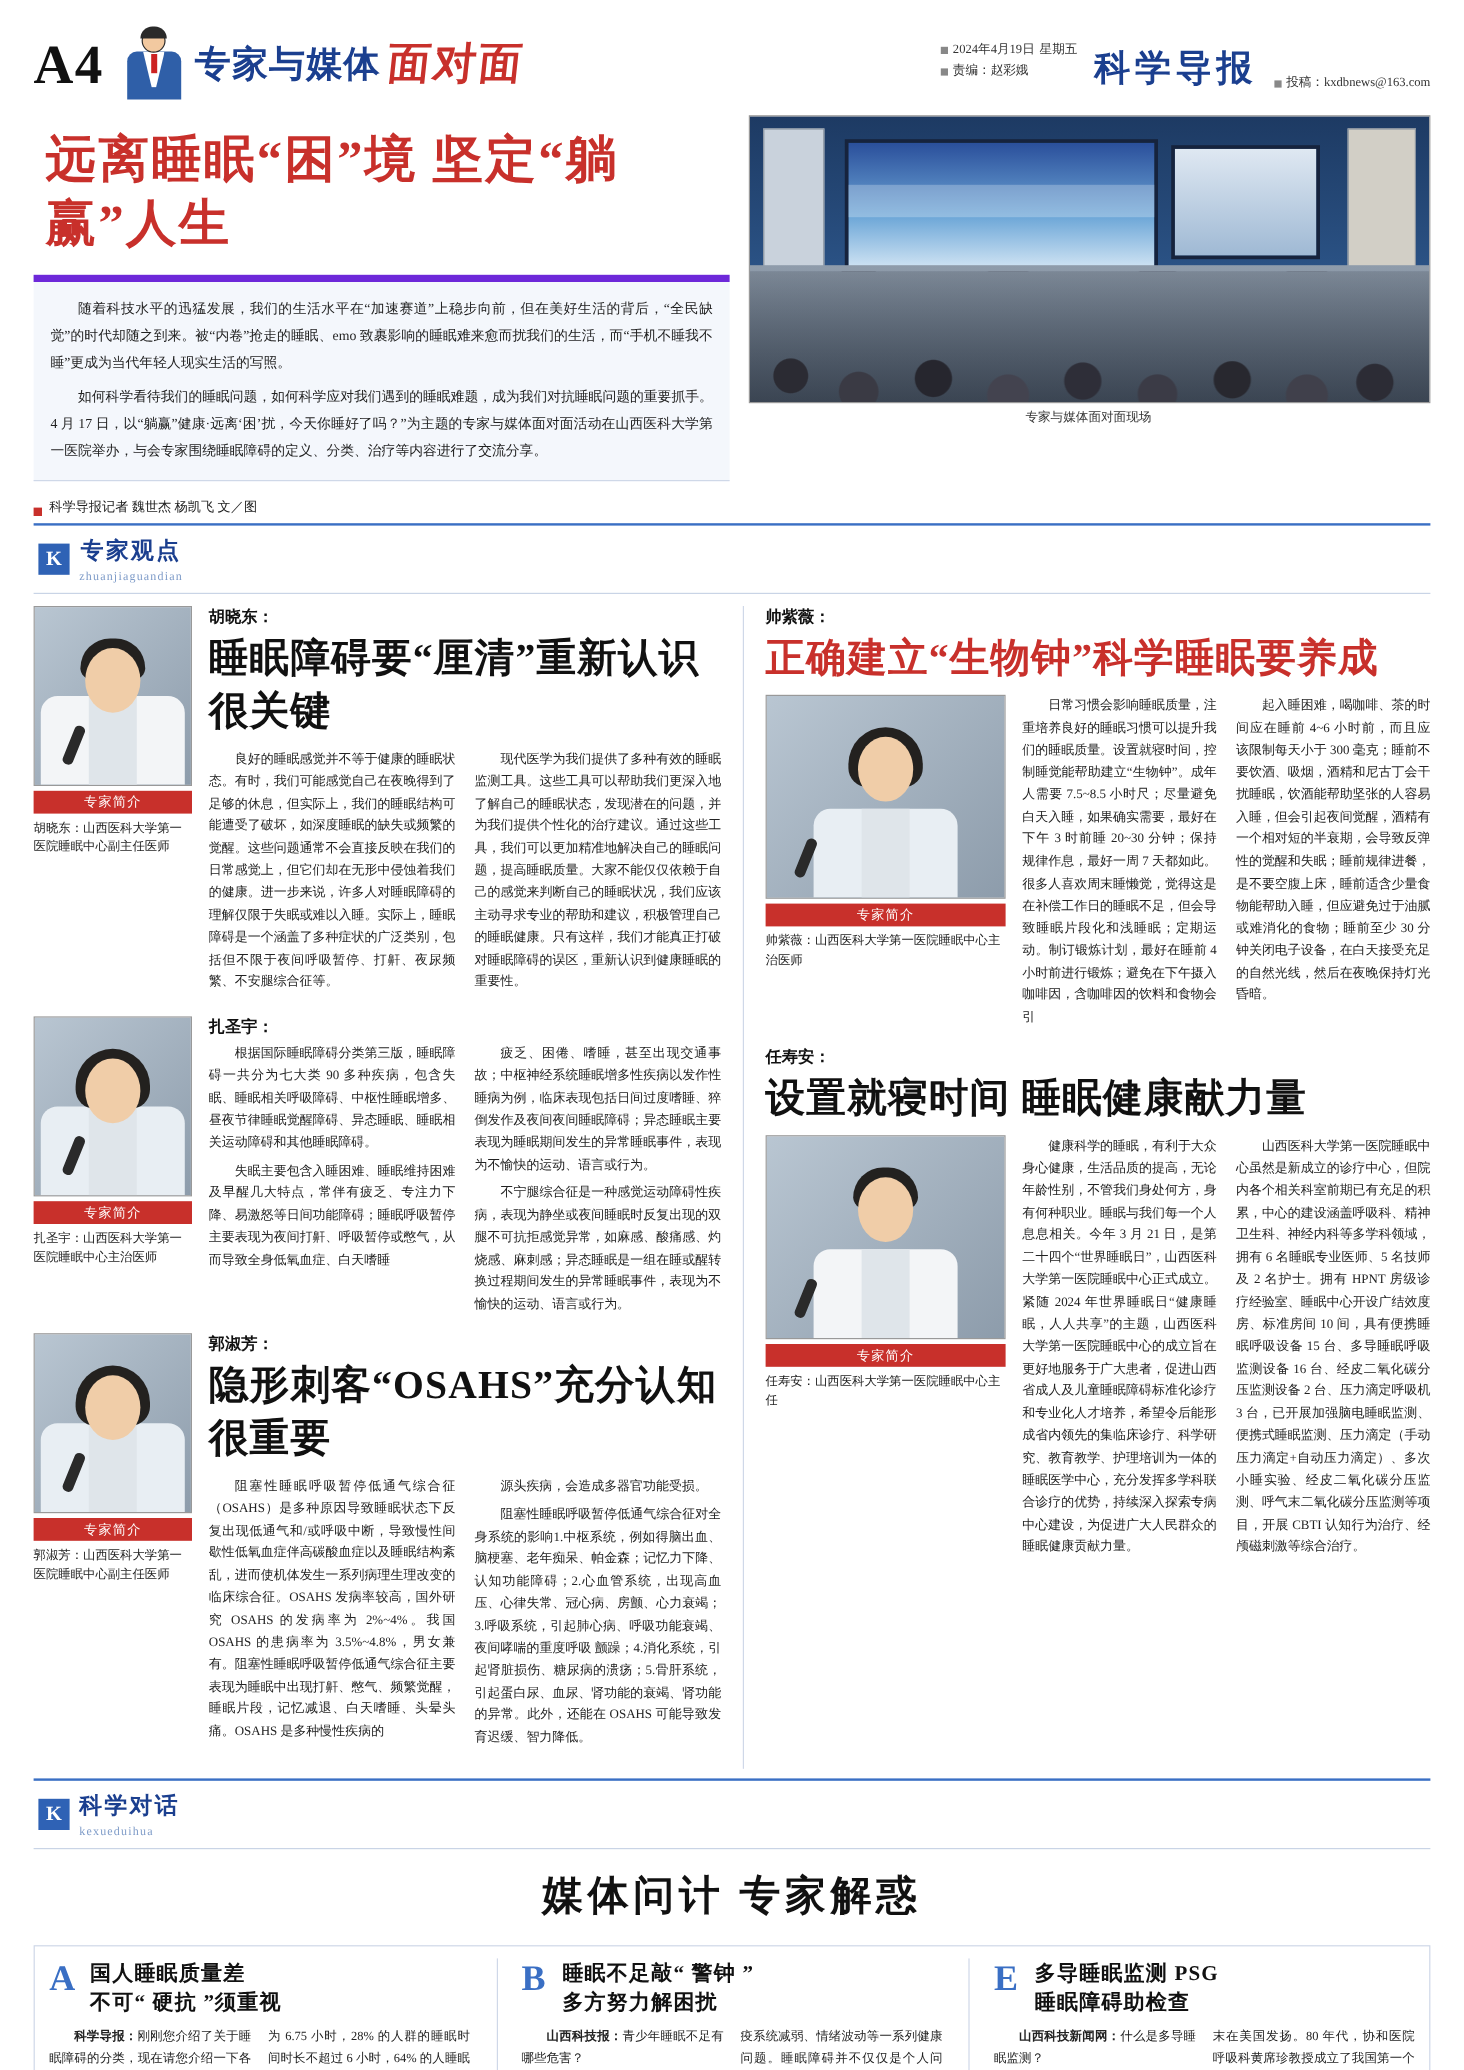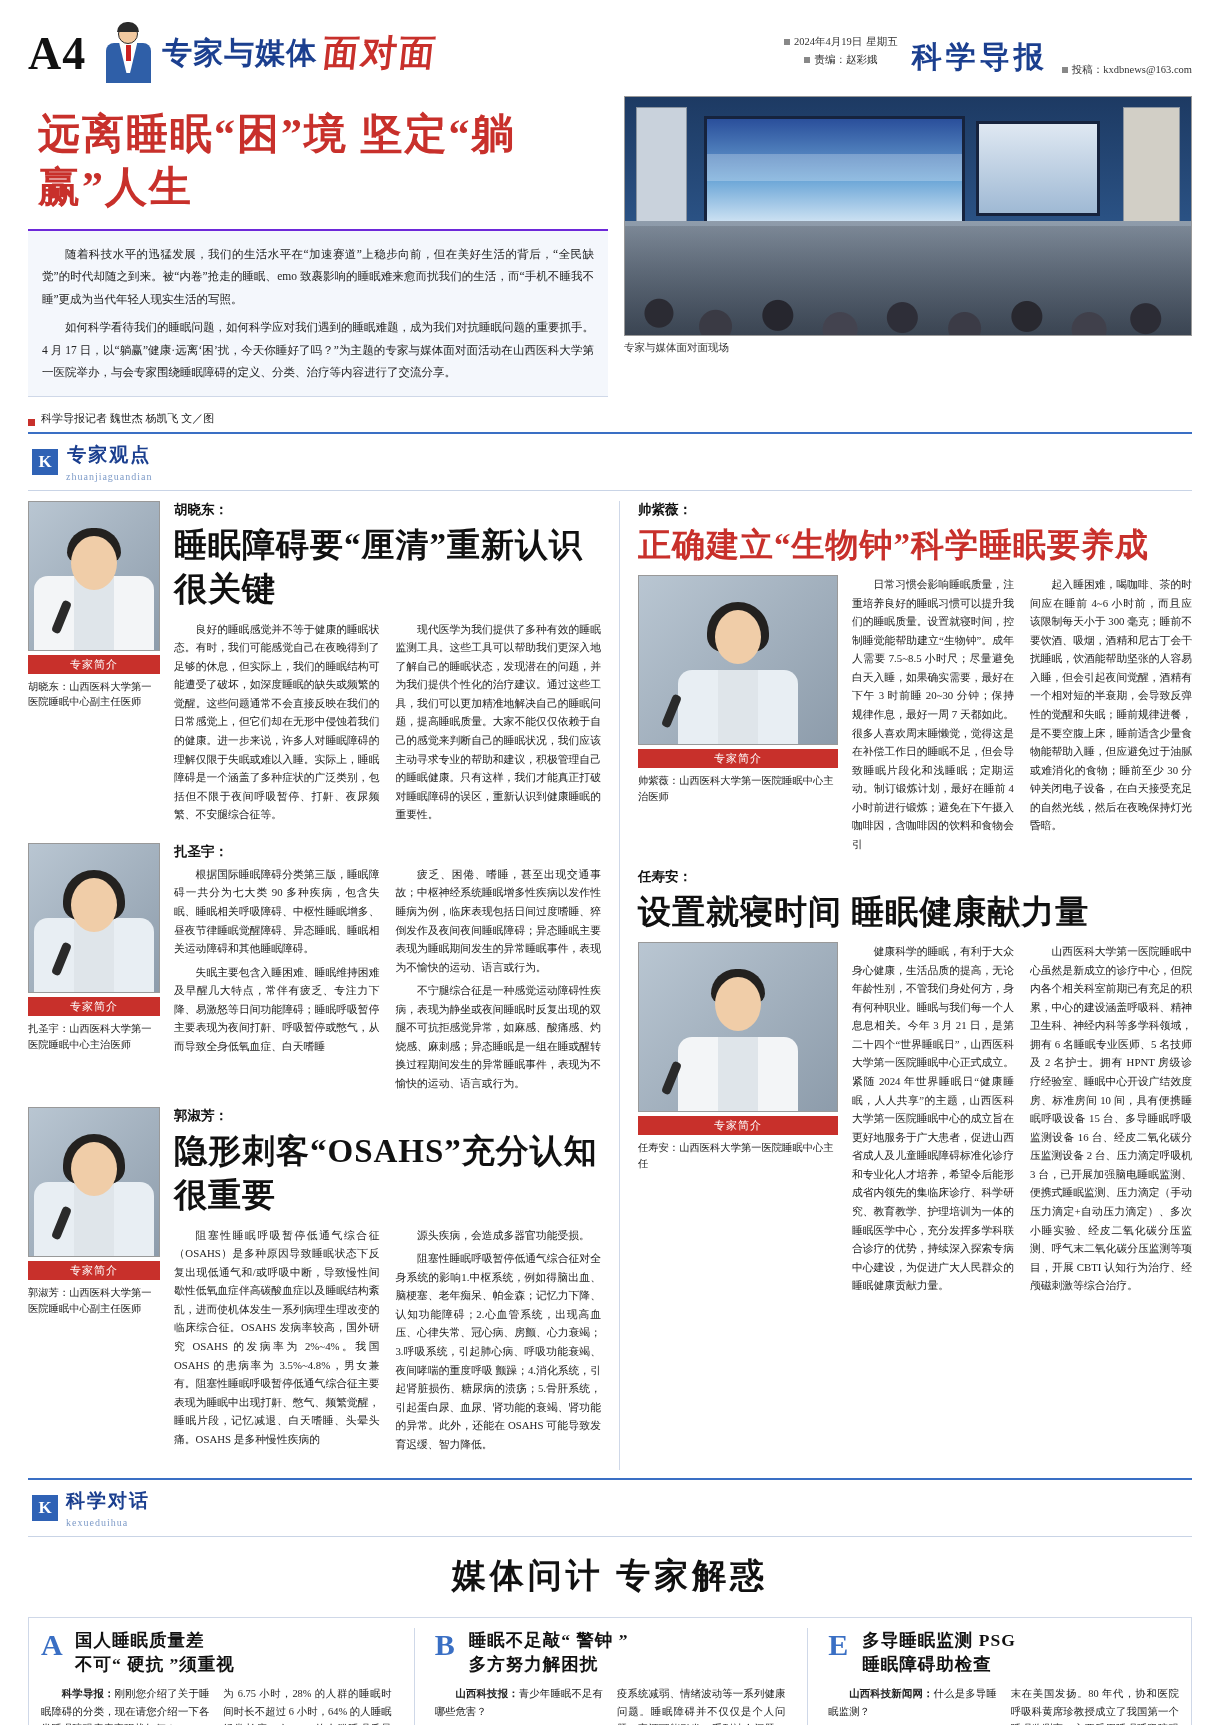--- a/index.html
+++ b/index.html
@@ -36,33 +36,33 @@
     font-size:36px; font-weight:bold; color:#c8302b; margin-left:6px;
     font-family:"Liberation Serif", serif; letter-spacing:2px;
     transform:skewX(-6deg);
   }
   .masthead-right { margin-left:auto; display:flex; align-items:flex-start; gap:14px; }
   .paper-name {
     font-size:30px; font-weight:bold; color:#1b3f8f; letter-spacing:4px;
     font-family:"Liberation Serif", serif; padding-top:10px;
   }
   .meta-box { font-size:10.5px; color:#333; line-height:1.75; padding-top:6px; }
-  .meta-box div { display:flex; align-items:center; gap:4px;justify-content:center; }
+  .meta-box div { display:flex; align-items:center; gap:4px; }
   .meta-sq { display:inline-block; width:6px; height:6px; background:#888; }
 
   
   .topsec { display:flex; gap:16px; margin-top:4px; }
   .topleft { width:580px; }
   .headline {
     font-size:42px; font-weight:bold; color:#c8302b; letter-spacing:2px;
     line-height:1.25; margin:12px 0 16px 10px;
     font-family:"Liberation Serif", serif;
   }
   .lede {
-    border-top:2px solid #6d28d9; border-bottom:1px solid #cfd8e8;
+    border-top:6px solid #6d28d9; border-bottom:1px solid #cfd8e8;
     background:#f4f7fc;
     font-size:11.5px; line-height:1.95; color:#222; padding:12px 14px;
     text-align:justify; text-indent:2em;
   }
   .byline { font-size:11px; color:#222; margin-top:14px; display:flex; align-items:flex-end; gap:6px; }
   .byline .sq { width:7px; height:7px; background:#c8302b; display:inline-block; }
   .topright { flex:1; }
   .photo-main {
     width:100%; height:240px; position:relative; overflow:hidden;
     background:linear-gradient(#1d3a63, #2b5386 55%, #5b7fa8 100%);
@@ -92,21 +92,21 @@
       radial-gradient(circle at 38% 95%, #43434f 17px, transparent 18px),
       radial-gradient(circle at 49% 84%, #2e2e38 15px, transparent 16px),
       radial-gradient(circle at 60% 94%, #3b3b46 16px, transparent 17px),
       radial-gradient(circle at 71% 83%, #28282f 15px, transparent 16px),
       radial-gradient(circle at 82% 95%, #40404b 17px, transparent 18px),
       radial-gradient(circle at 92% 85%, #2c2c35 15px, transparent 16px),
       linear-gradient(rgba(20,25,35,.15), rgba(20,25,35,.55));
   }
   .photo-main .pillarL { position:absolute; left:2%; top:4%; width:9%; height:60%; background:#c9d2dc; border:1px solid #8a94a0; }
   .photo-main .pillarR { position:absolute; right:2%; top:4%; width:10%; height:62%; background:#d2cfc6; border:1px solid #8a94a0; }
-  .photo-cap { font-size:10.5px; color:#333; text-align:left; padding:5px 2px 0 0; }
+  .photo-cap { font-size:10.5px; color:#333; text-align:center; padding:5px 2px 0 0; }
 
   
   .sec-head { display:flex; align-items:center; gap:8px; padding:8px 0 6px 4px; }
   .sec-k {
     width:26px; height:26px; background:#2f62b5; color:#fff;
     font-family:"Liberation Serif", serif; font-size:17px; font-weight:bold;
     display:flex; align-items:center; justify-content:center;
   }
   .sec-title-cn { font-size:19px; font-weight:bold; color:#1b3f8f; letter-spacing:2px;text-align:center; }
   .sec-title-py { font-size:10px; color:#7e9bc8; letter-spacing:1px; margin-top:3px;}

